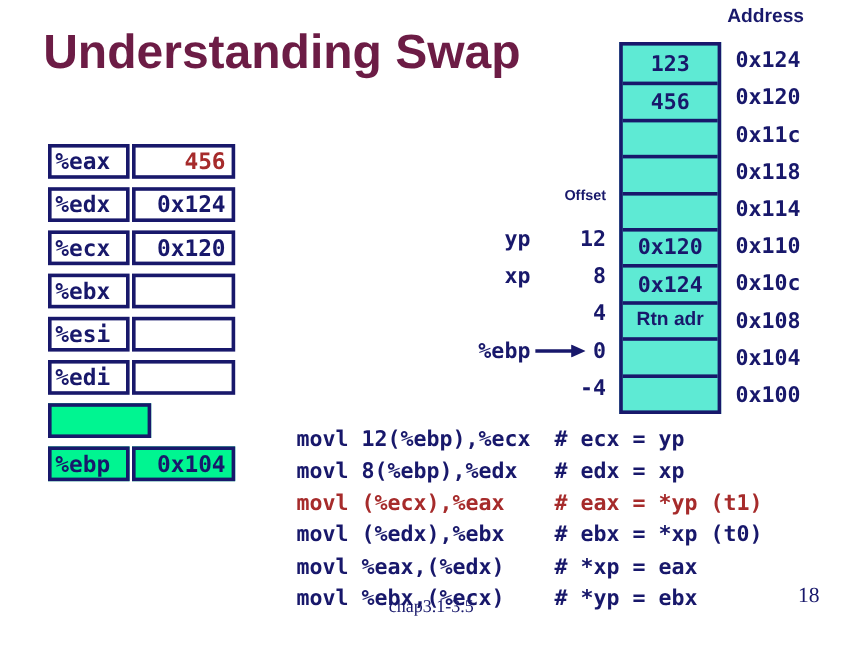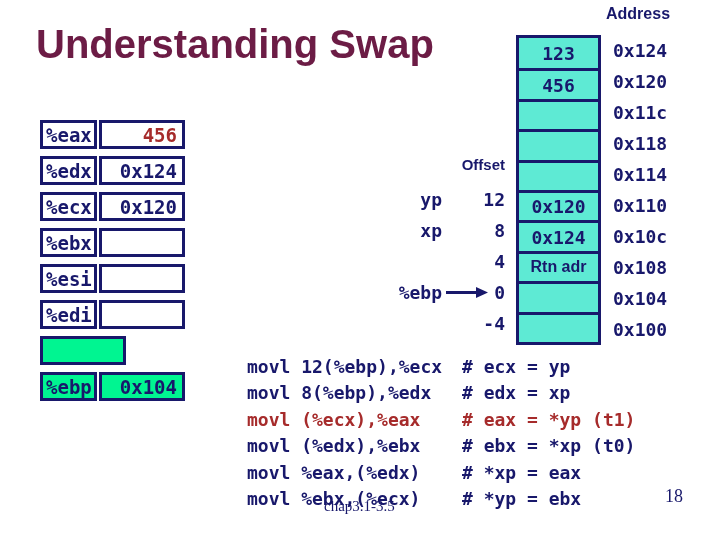--- a/index.html
+++ b/index.html
@@ -22,34 +22,34 @@
          font:bold 18px "DejaVu Sans Mono",monospace;color:var(--navy);}
   .mem-cell + .mem-cell{border-top:3px solid var(--navy);}
   .mem-cell.sans{font:bold 16px "Liberation Sans",sans-serif;color:var(--navy);}
 
   .addr-col{position:absolute;left:613px;top:35px;height:310px;
          display:grid;grid-template-rows:repeat(10,1fr);}
   .addr{display:flex;align-items:center;
          font:bold 18px "DejaVu Sans Mono",monospace;color:var(--navy);}
 
   .off-header{position:absolute;left:443px;top:156px;width:62px;text-align:right;
-         font-size:15px;font-weight:bold;color:var(--navy);}
+         font-size:12px;font-weight:bold;color:var(--navy);}
   .off-names{position:absolute;left:358px;top:184px;width:84px;height:155px;
          display:grid;grid-template-rows:repeat(5,1fr);}
   .off-name{display:flex;align-items:center;justify-content:flex-end;
          font:bold 18px "DejaVu Sans Mono",monospace;color:var(--navy);}
   .off-vals{position:absolute;left:461px;top:184px;width:44px;height:155px;
          display:grid;grid-template-rows:repeat(5,1fr);text-align:right;}
   .off-val{display:flex;align-items:center;justify-content:flex-end;
          font:bold 18px "DejaVu Sans Mono",monospace;color:var(--navy);}
   .ebp-arrow{position:absolute;left:446px;top:287px;}
 
   .reg-table{position:absolute;left:40px;top:120px;}
   .reg-row{display:flex;gap:2px;margin-bottom:7px;}
-  .reg-name{width:57px;height:29px;border:3px solid var(--navy);box-sizing:border-box;
+  .reg-name{width:68px;height:29px;border:3px solid var(--navy);box-sizing:border-box;
          display:flex;align-items:center;padding-left:3px;background:#fff;
          font:bold 19px "DejaVu Sans Mono",monospace;color:var(--navy);}
   .reg-val{width:86px;height:29px;border:3px solid var(--navy);box-sizing:border-box;
          display:flex;align-items:center;justify-content:flex-end;padding-right:5px;
          background:#fff;font:bold 19px "DejaVu Sans Mono",monospace;color:var(--navy);}
   .reg-row.hl .reg-name,.reg-row.hl .reg-val{background:var(--green);}
   .reg-val.red{color:var(--red);}
 
   .code{position:absolute;left:247px;top:353px;}
   .code-line{height:26.5px;display:flex;align-items:center;white-space:pre;

